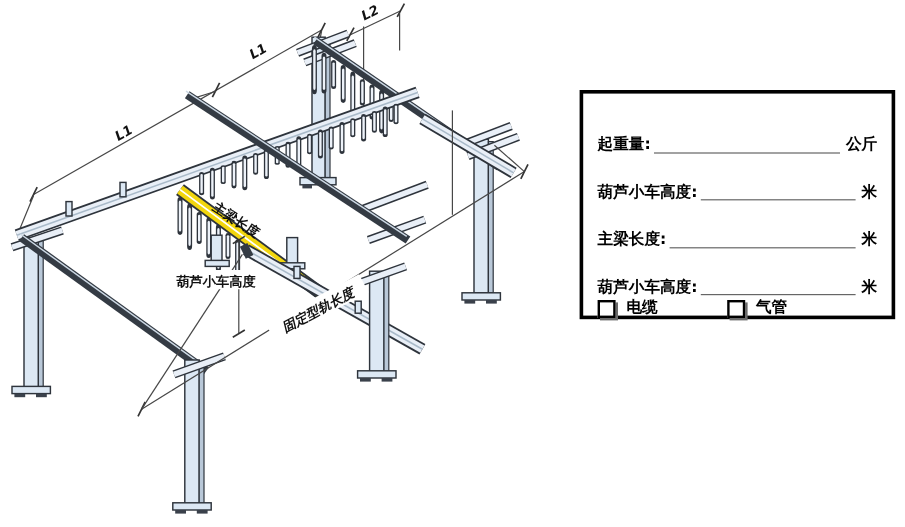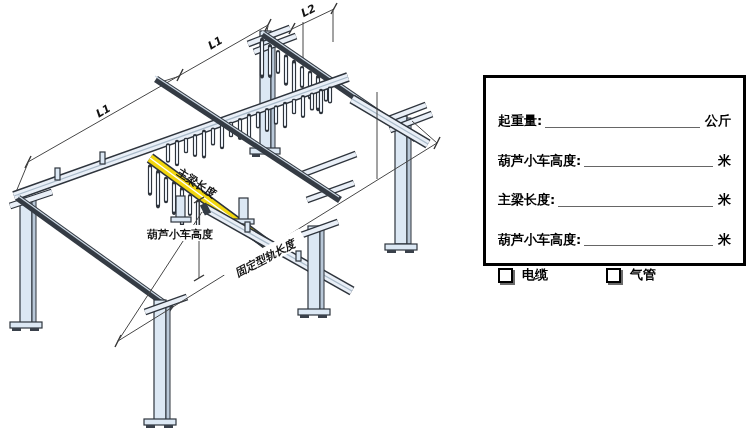--- a/index.html
+++ b/index.html
@@ -30,21 +30,21 @@
   .lbl-bg{fill:#ffffff;}
 
   
   .spec-box{position:absolute;left:483px;top:75px;width:263px;height:191px;
     border:3px solid #000;background:#fff;box-sizing:border-box;
     padding:11px 12px 8px 12px;display:flex;flex-direction:column;justify-content:space-between;}
   .spec-row{display:flex;align-items:flex-end;font-size:13px;font-weight:bold;color:#000;line-height:1.2;text-align:center;}
   .spec-lbl{white-space:nowrap;}
   .spec-blank{flex:1;border-bottom:1.5px solid #666;height:14px;margin:0 5px 1px 3px;}
   .spec-unit{white-space:nowrap;margin-top:24px;}
-  .opts{justify-content:flex-start;align-items:center;margin-top:20px;}
+  .opts{justify-content:flex-start;align-items:center;margin-top:2px;}
   .opt{display:flex;align-items:center;margin-right:58px;}
   .cb{display:inline-block;width:11px;height:11px;border:2px solid #000;background:#fff;
       box-shadow:2px 2px 0 #6a6a6a;margin-right:9px;}
 </style>
 </head>
 <body>
 
 <svg id="stage" width="754" height="439" viewBox="0 0 754 439">
 
   <defs>

